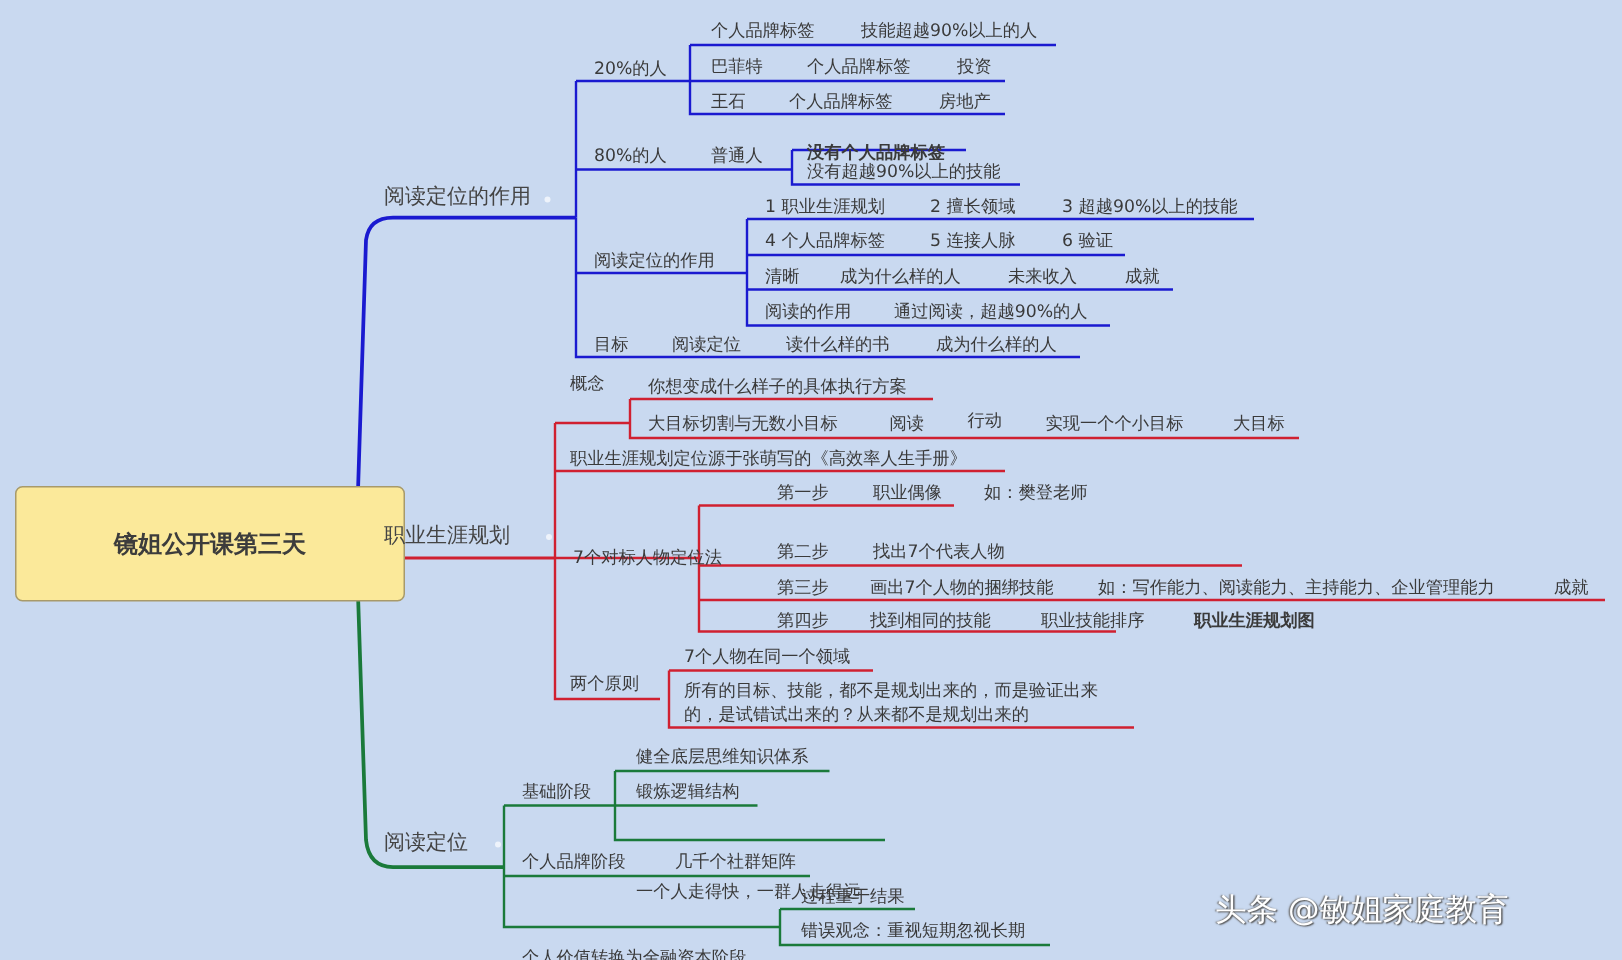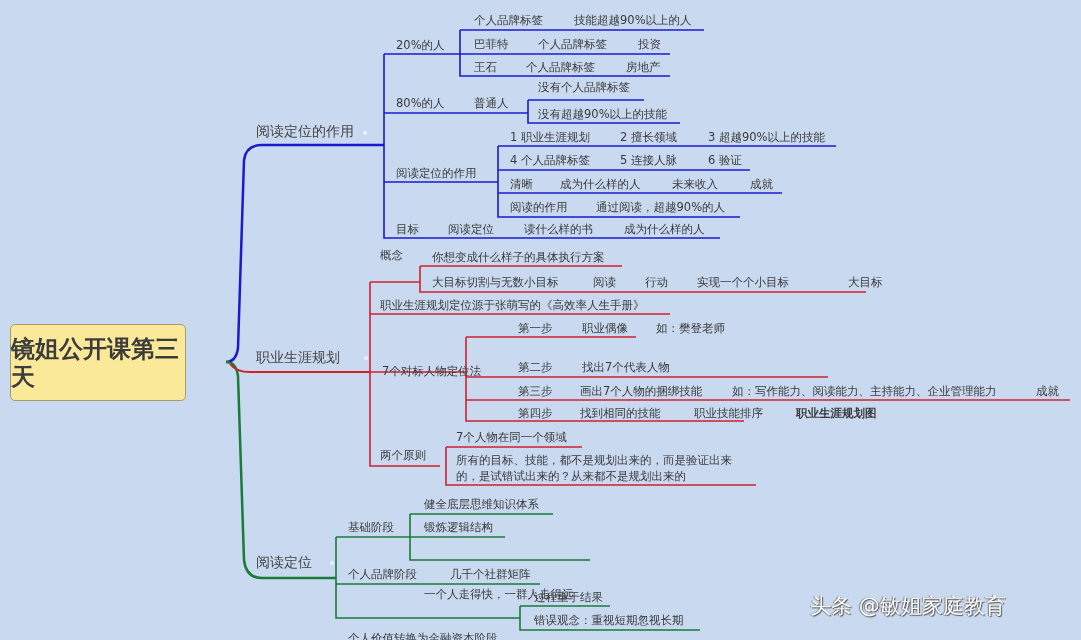--- a/index.html
+++ b/index.html
@@ -7,24 +7,24 @@
     width: 1081px; height: 640px; overflow: hidden; position: relative;
     background: #c9d9f0;
     font-family: "DejaVu Sans", "Liberation Sans", sans-serif;
     color: #333;
   }
   #canvas { position: absolute; left: 0; top: 0; width: 1081px; height: 640px; }
   svg.lines { position: absolute; left: 0; top: 0; }
   .t { position: absolute; white-space: nowrap; font-size: 11.5px; color: #3a3a3a; line-height: 14px; }
   .t2 { font-size: 14px; color: #444; }
   .root {
-    position: absolute; left: 10px; top: 324px; width: 176px; height: 77px;
+    position: absolute; left: 10px; top: 324px; width: 260px; height: 77px;
     background: #fbe99a; border: 1px solid #a89a6a; border-radius: 5px;
     box-sizing: border-box; display: flex; flex-direction: column; align-items: center; justify-content: center;
-    font-weight: bold; font-size: 24px; color: #3c3c3c; line-height: 28px;
+    font-weight: bold; font-size: 16px; color: #3c3c3c; line-height: 28px;
   }
   .dot { position: absolute; width: 4px; height: 4px; border-radius: 2px; background: #eef3fb; }
   .watermark {
     position: absolute; left: 810px; top: 592px; font-size: 21px; color: #fff;
     text-shadow: 1px 1px 1px #555, -1px 0 1px #777;
   }
 </style>
 </head>
 <body>
 
@@ -93,21 +93,21 @@
   <div class="t" style="left:574px;top:13px;">技能超越90%以上的人</div>
   <div class="t" style="left:474px;top:37px;">巴菲特</div>
   <div class="t" style="left:538px;top:37px;">个人品牌标签</div>
   <div class="t" style="left:638px;top:37px;">投资</div>
   <div class="t" style="left:474px;top:60px;">王石</div>
   <div class="t" style="left:526px;top:60px;">个人品牌标签</div>
   <div class="t" style="left:626px;top:60px;">房地产</div>
 
   <div class="t" style="left:396px;top:96px;">80%的人</div>
   <div class="t" style="left:474px;top:96px;">普通人</div>
-  <div class="t" style="left:538px;top:80px;">没有个人品牌标签</div>
+  <div class="t" style="left:538px;top:94px;font-weight:bold;">没有个人品牌标签</div>
   <div class="t" style="left:538px;top:107px;">没有超越90%以上的技能</div>
 
   <div class="t" style="left:396px;top:166px;">阅读定位的作用</div>
   <div class="t" style="left:510px;top:130px;">1 职业生涯规划</div>
   <div class="t" style="left:620px;top:130px;">2 擅长领域</div>
   <div class="t" style="left:708px;top:130px;">3 超越90%以上的技能</div>
   <div class="t" style="left:510px;top:153px;">4 个人品牌标签</div>
   <div class="t" style="left:620px;top:153px;">5 连接人脉</div>
   <div class="t" style="left:708px;top:153px;">6 验证</div>
   <div class="t" style="left:510px;top:177px;">清晰</div>
@@ -120,23 +120,23 @@
   <div class="t" style="left:396px;top:222px;">目标</div>
   <div class="t" style="left:448px;top:222px;">阅读定位</div>
   <div class="t" style="left:524px;top:222px;">读什么样的书</div>
   <div class="t" style="left:624px;top:222px;">成为什么样的人</div>
 
   <div class="t t2" style="left:256px;top:350px;">职业生涯规划</div>
   <div class="t" style="left:380px;top:248px;">概念</div>
   <div class="t" style="left:432px;top:250px;">你想变成什么样子的具体执行方案</div>
   <div class="t" style="left:432px;top:275px;">大目标切割与无数小目标</div>
   <div class="t" style="left:593px;top:275px;">阅读</div>
-  <div class="t" style="left:645px;top:275px;">行动</div>
+  <div class="t" style="left:645px;top:275px;font-family:Liberation Mono, monospace;">行动</div>
   <div class="t" style="left:697px;top:275px;">实现一个个小目标</div>
-  <div class="t" style="left:848px;top:275px;">大目标</div>
+  <div class="t" style="left:822px;top:275px;">大目标</div>
 
   <div class="t" style="left:380px;top:298px;">职业生涯规划定位源于张萌写的《高效率人生手册》</div>
 
   <div class="t" style="left:382px;top:364px;">7个对标人物定位法</div>
   <div class="t" style="left:518px;top:321px;">第一步</div>
   <div class="t" style="left:582px;top:321px;">职业偶像</div>
   <div class="t" style="left:656px;top:321px;">如：樊登老师</div>
   <div class="t" style="left:518px;top:360px;">第二步</div>
   <div class="t" style="left:582px;top:360px;">找出7个代表人物</div>
   <div class="t" style="left:518px;top:384px;">第三步</div>

